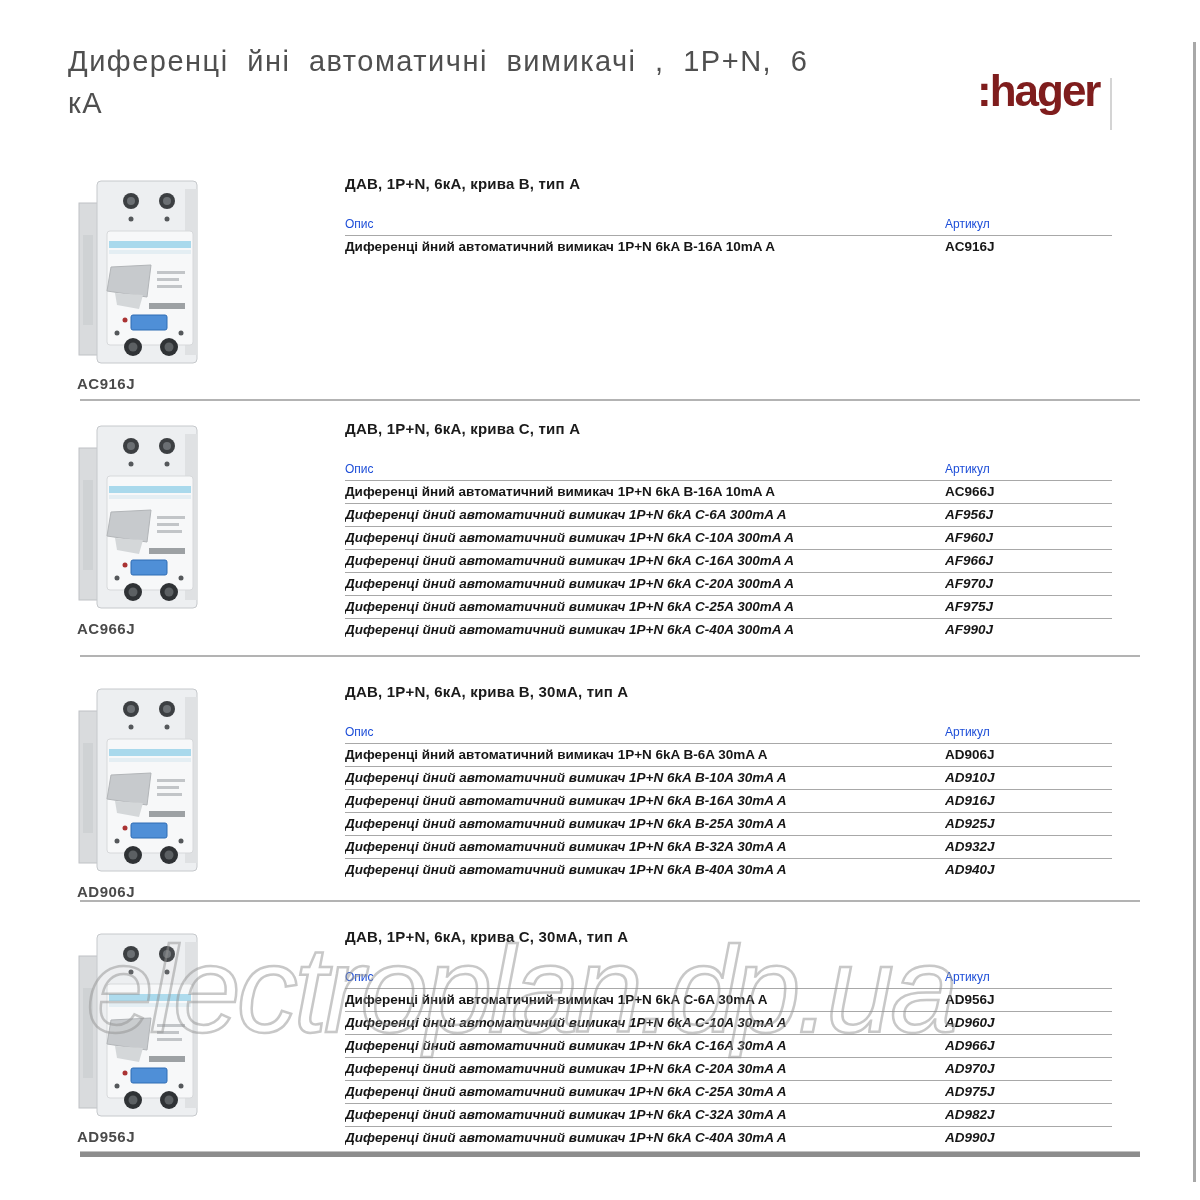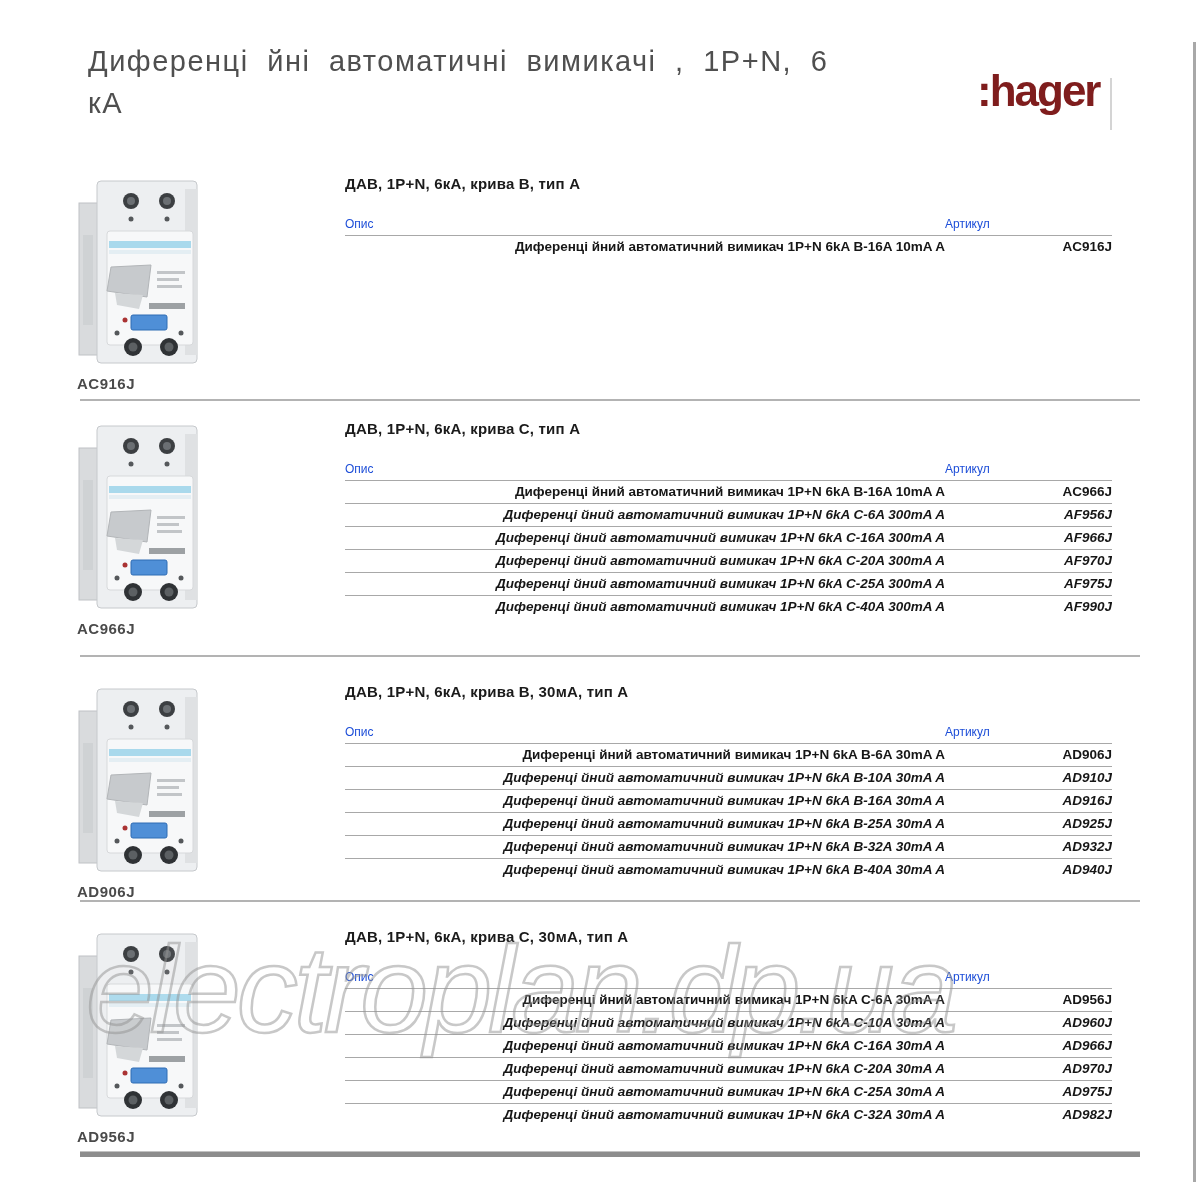--- a/index.html
+++ b/index.html
@@ -3,21 +3,21 @@
 <meta charset="utf-8">
 <style>
   html,body{margin:0;padding:0;}
   body{
     width:1200px;height:1200px;position:relative;overflow:hidden;
     background:#ffffff;
     font-family:"Liberation Sans","DejaVu Sans",sans-serif;
   }
   
   .page-title{
-    position:absolute;left:88px;top:40px;width:830px;
+    position:absolute;left:68px;top:40px;width:830px;
     font-size:29px;line-height:42px;font-weight:400;color:#4f4f4f;
     letter-spacing:1.5px;word-spacing:9px;z-index:10;
   }
   .brand-logo{
     position:absolute;left:977px;top:66px;
     font-size:44px;font-weight:700;color:#7f1d1d;letter-spacing:-2px;
     z-index:10;
   }
   .header-clip{
     position:absolute;left:0;top:78px;width:1118px;height:52px;
@@ -46,21 +46,21 @@
   .right-col table{
     width:100%;border-collapse:collapse;margin-top:25px;table-layout:fixed;
   }
   .right-col th{
     text-align:left;font-size:12px;font-weight:400;color:#1d4ed8;
     padding:0 0 4px 0;border-bottom:1px solid #a8a8a8;
   }
   .right-col th.article-col,.right-col td.article-col{width:167px;}
   .right-col td{
     font-size:13.5px;font-weight:700;color:#161616;
-    padding:3px 0 4px 0;white-space:nowrap;overflow:hidden;text-align:right;
+    padding:3px 0 4px 0;white-space:nowrap;overflow:hidden;
   }
   .right-col tbody tr + tr td{border-top:1px solid #a8a8a8;font-style:italic;}
   .section-divider{
     position:absolute;left:80px;width:1060px;bottom:6px;height:2px;background:#b3b3b3;
   }
   #sections section:nth-of-type(4) .section-divider{display:none;}
   
   .bottom-bar{
     position:absolute;left:80px;top:1151px;width:1060px;height:5px;
     background:#8d8d8d;border-top:1px solid #c2c2c2;z-index:10;
@@ -213,20 +213,24 @@
   <tr>
     <td>Диференці йний автоматичний вимикач 1P+N 6kA B-16A 10mA A</td>
     <td class="article-col">AC966J</td>
   </tr>
 
   <tr>
     <td>Диференці йний автоматичний вимикач 1P+N 6kA C-6A 300mA A</td>
     <td class="article-col">AF956J</td>
   </tr>
 
+  <tr>
+    <td>Диференці йний автоматичний вимикач 1P+N 6kA C-10A 300mA A</td>
+    <td class="article-col">AF960J</td>
+  </tr>
 
   <tr>
     <td>Диференці йний автоматичний вимикач 1P+N 6kA C-16A 300mA A</td>
     <td class="article-col">AF966J</td>
   </tr>
 
   <tr>
     <td>Диференці йний автоматичний вимикач 1P+N 6kA C-20A 300mA A</td>
     <td class="article-col">AF970J</td>
   </tr>
@@ -416,20 +420,24 @@
   <tr>
     <td>Диференці йний автоматичний вимикач 1P+N 6kA C-25A 30mA A</td>
     <td class="article-col">AD975J</td>
   </tr>
 
   <tr>
     <td>Диференці йний автоматичний вимикач 1P+N 6kA C-32A 30mA A</td>
     <td class="article-col">AD982J</td>
   </tr>
 
+  <tr>
+    <td>Диференці йний автоматичний вимикач 1P+N 6kA C-40A 30mA A</td>
+    <td class="article-col">AD990J</td>
+  </tr>
 </tbody>
       </table>
     </div>
 
   </section>
 </div>
 
 <div class="bottom-bar"></div>
 <div class="right-border"></div>
 <div class="watermark">electroplan.dp.ua</div>

